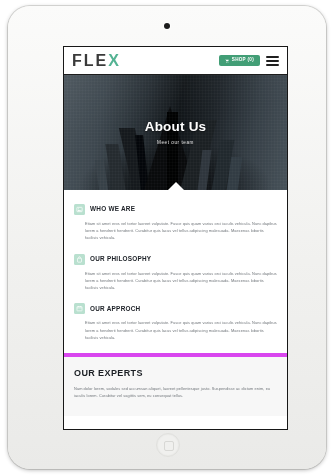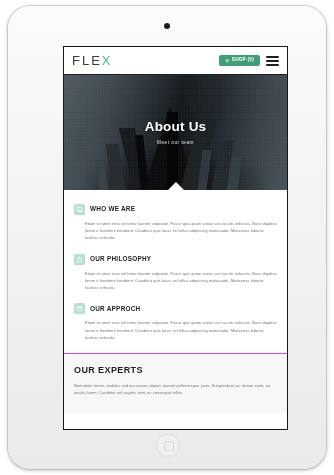--- a/index.html
+++ b/index.html
@@ -88,23 +88,23 @@
     border-bottom: 1px solid #1d1d1d;
     display: flex;
     align-items: center;
     justify-content: space-between;
     padding: 0 8px;
     box-sizing: border-box;
     position: relative;
     z-index: 5;
   }
   .logo {
-    font-size: 13px;
+    font-size: 16px;
     letter-spacing: 2.0px;
-    font-weight: 400;
+    font-weight: 700;
     color: #3a3a3a;
     line-height: 1;
     white-space: nowrap;
     text-align: center;
   }
   .logo .logo-accent { color: #54b393; }
 
   .header-right {
     display: flex;
     align-items: center;
@@ -266,21 +266,21 @@
     line-height: 1.85;
     color: #6f7479;
     letter-spacing: 0.08px;
     padding-left: 11px;
     text-align: left;
   }
 
   
   .experts {
     background: #f7f7f7;
-    border-top: 1px solid #d946ef;
+    border-top: 4px solid #d946ef;
     padding: 12px 10px 16px 10px;
   }
   .experts-title {
     font-size: 9px;
     font-weight: 700;
     color: #1b1f24;
     letter-spacing: 0.4px;
     margin: 0 0 7px 0;
     line-height: 1;
   }

